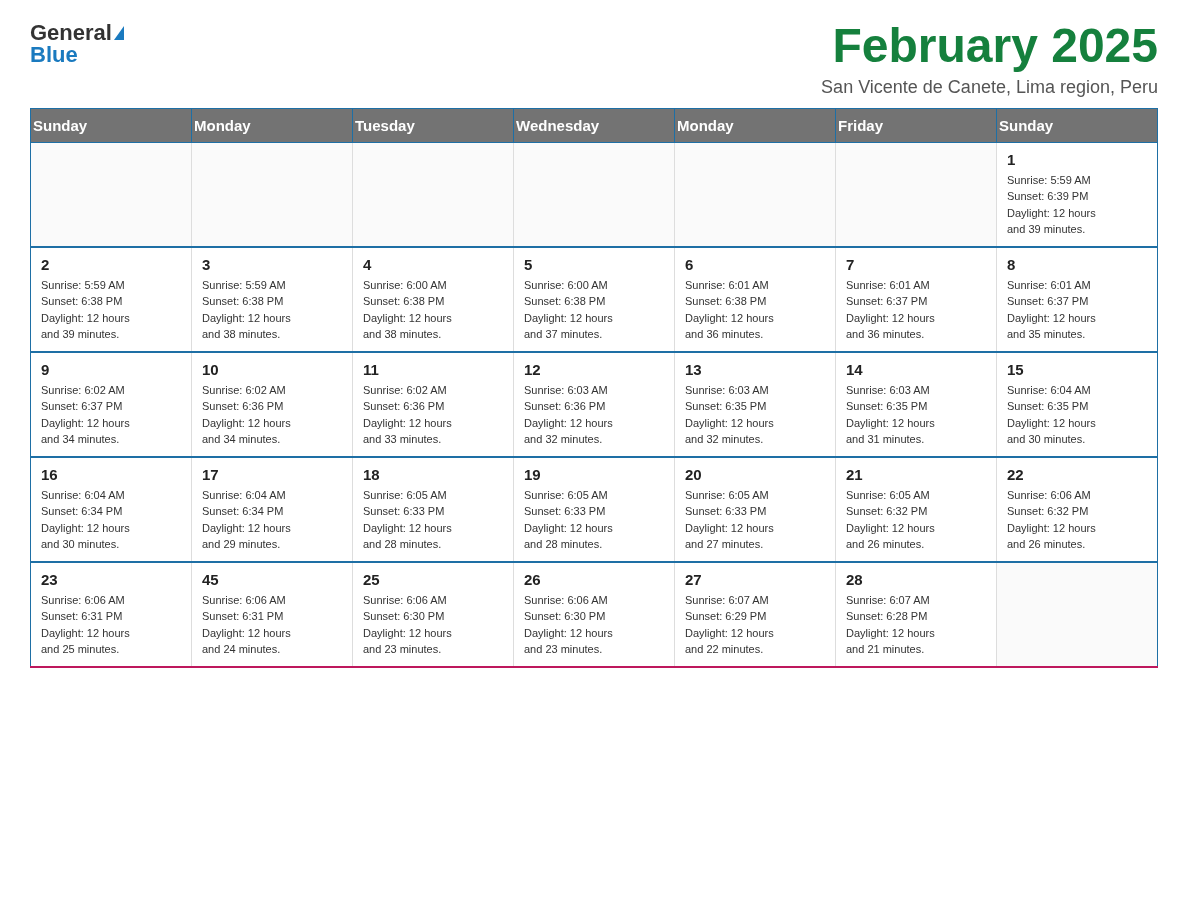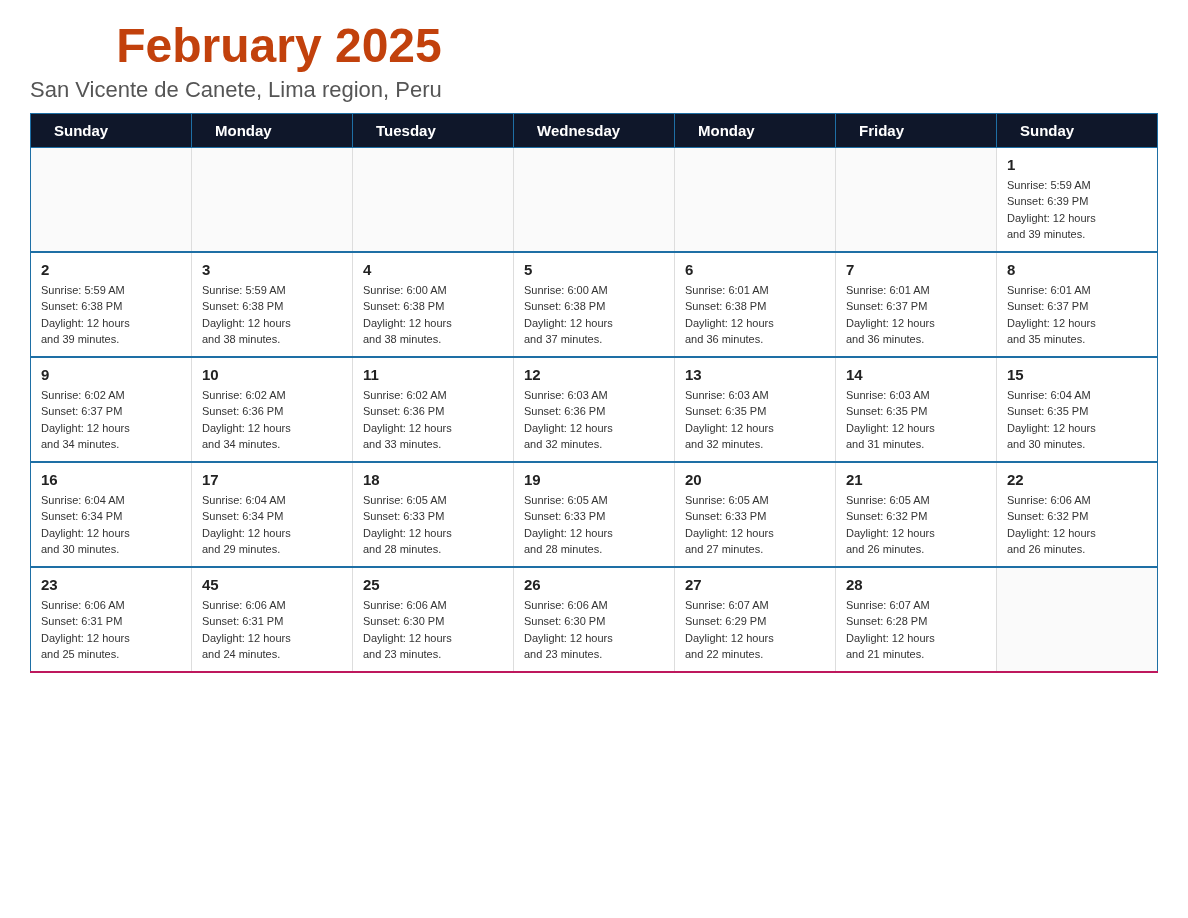--- a/index.html
+++ b/index.html
@@ -41,39 +41,39 @@
       border-bottom: 14px solid #1a7abf;
       margin-left: 2px;
       vertical-align: middle;
     }
     .title-block {
       text-align: right;
     }
     .month-title {
       font-size: 48px;
       font-weight: bold;
-      color: #c2410c;
+      color: #15803d;
       line-height: 1.1;
     }
     .location {
-      font-size: 22px;
+      font-size: 18px;
       color: #555;
       margin-top: 4px;
     }
     table {
       width: 100%;
       border-collapse: collapse;
       margin-top: 8px;
     }
     thead th {
-      background-color: #0f172a;
+      background-color: #737373;
       color: #fff;
       font-size: 15px;
       font-weight: bold;
-      padding: 8px 23px;
+      padding: 8px 2px;
       text-align: left;
       border: 1px solid #1e6fa5;
     }
     tbody tr {
       border-bottom: 2px solid #1e6fa5;
     }
     tbody td {
       vertical-align: top;
       padding: 8px 10px;
       font-size: 12px;
@@ -101,20 +101,27 @@
       background: #fafafa;
     }
     tbody tr:last-child {
       border-bottom: 2px solid #be185d;
     }
   </style>
 </head>
 <body>
 
 <div class="header">
+  <div class="logo">
+    <div style="display:flex; align-items:center;">
+      <span class="logo-general">General</span>
+      <span class="logo-triangle"></span>
+    </div>
+    <span class="logo-blue">Blue</span>
+  </div>
   <div class="title-block">
     <div class="month-title">February 2025</div>
     <div class="location">San Vicente de Canete, Lima region, Peru</div>
   </div>
 </div>
 
 <table>
   <thead>
     <tr>
     <th>Sunday</th>

